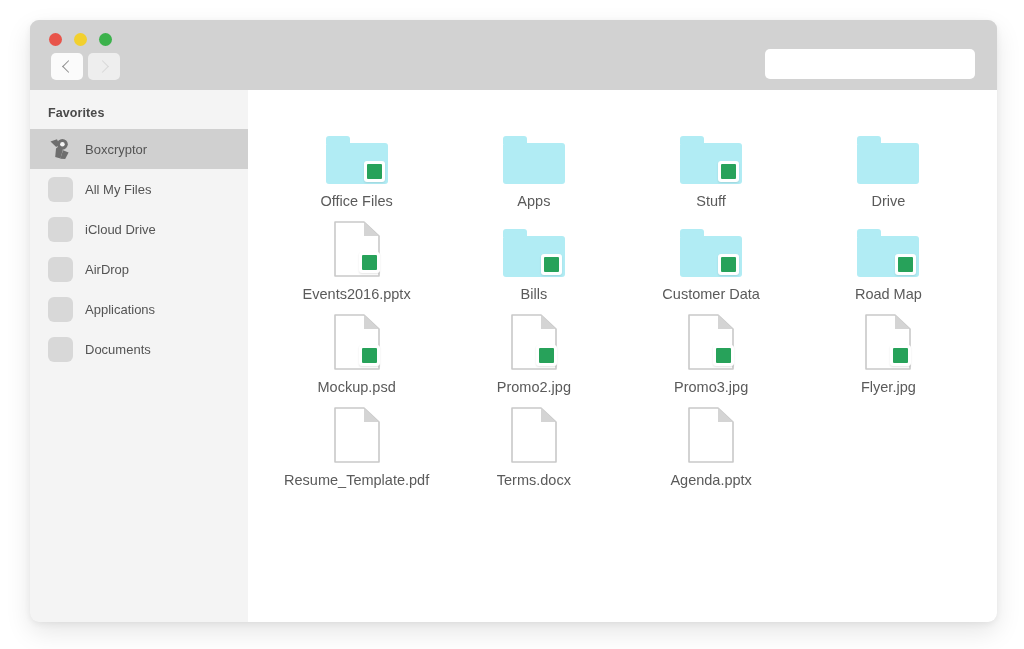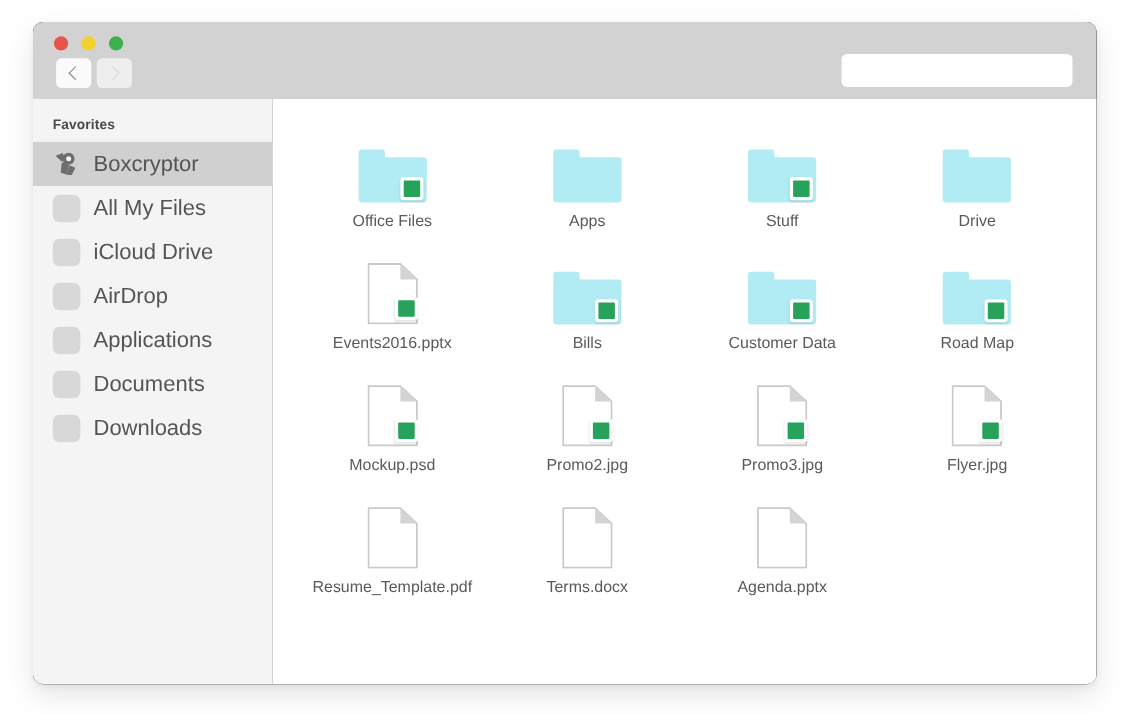--- a/index.html
+++ b/index.html
@@ -15,21 +15,21 @@
   }
 
   
   #finder-window {
     position: absolute;
     left: 30px;
     top: 20px;
     width: 967px;
     height: 602px;
     border-radius: 9px;
-    background: #0f172a;
+    background: #e5e5e5;
     box-shadow: 0 10px 26px rgba(0,0,0,0.10), 0 2px 6px rgba(0,0,0,0.06);
     overflow: hidden;
     display: flex;
     flex-direction: column;
   }
 
   
   #titlebar {
     position: relative;
     height: 70px;
@@ -144,37 +144,36 @@
     justify-content: center;
     margin-right: 11px;
   }
   .generic-icon {
     width: 25px;
     height: 25px;
     border-radius: 6px;
     background: #d8d8d8;
   }
   .sb-label {
-    font-size: 20px;
+    font-size: 13px;
     color: #545454;
     white-space: nowrap;
   }
 
   
   #content {
     flex: 1 1 auto;
     background: #ffffff;
     padding: 26px 20px 0 20px;
     box-sizing: border-box;
     overflow: hidden;
   }
   #file-grid {
     display: grid;
     grid-template-columns: repeat(4, 1fr);
-    row-gap: 18px;
   }
   .file-cell {
     display: flex;
     flex-direction: column;
     align-items: center;
     padding-top: 6px;
   }
   .icon-wrap {
     position: relative;
     width: 70px;
@@ -312,26 +311,20 @@
               <span class="generic-icon"></span>
             </span>
             <span class="sb-label">Applications</span>
           </div>
           <div class="sb-item">
             <span class="sb-icon">
               <span class="generic-icon"></span>
             </span>
             <span class="sb-label">Documents</span>
           </div>
-          <div class="sb-item">
-            <span class="sb-icon">
-              <span class="generic-icon"></span>
-            </span>
-            <span class="sb-label">Downloads</span>
-          </div>
         </div>
     </div>
 
     <div id="content">
       <div id="file-grid">
           <div class="file-cell">
             <div class="icon-wrap">
               <div class="folder">
                 <span class="tab"></span>
                 <span class="body"></span>

